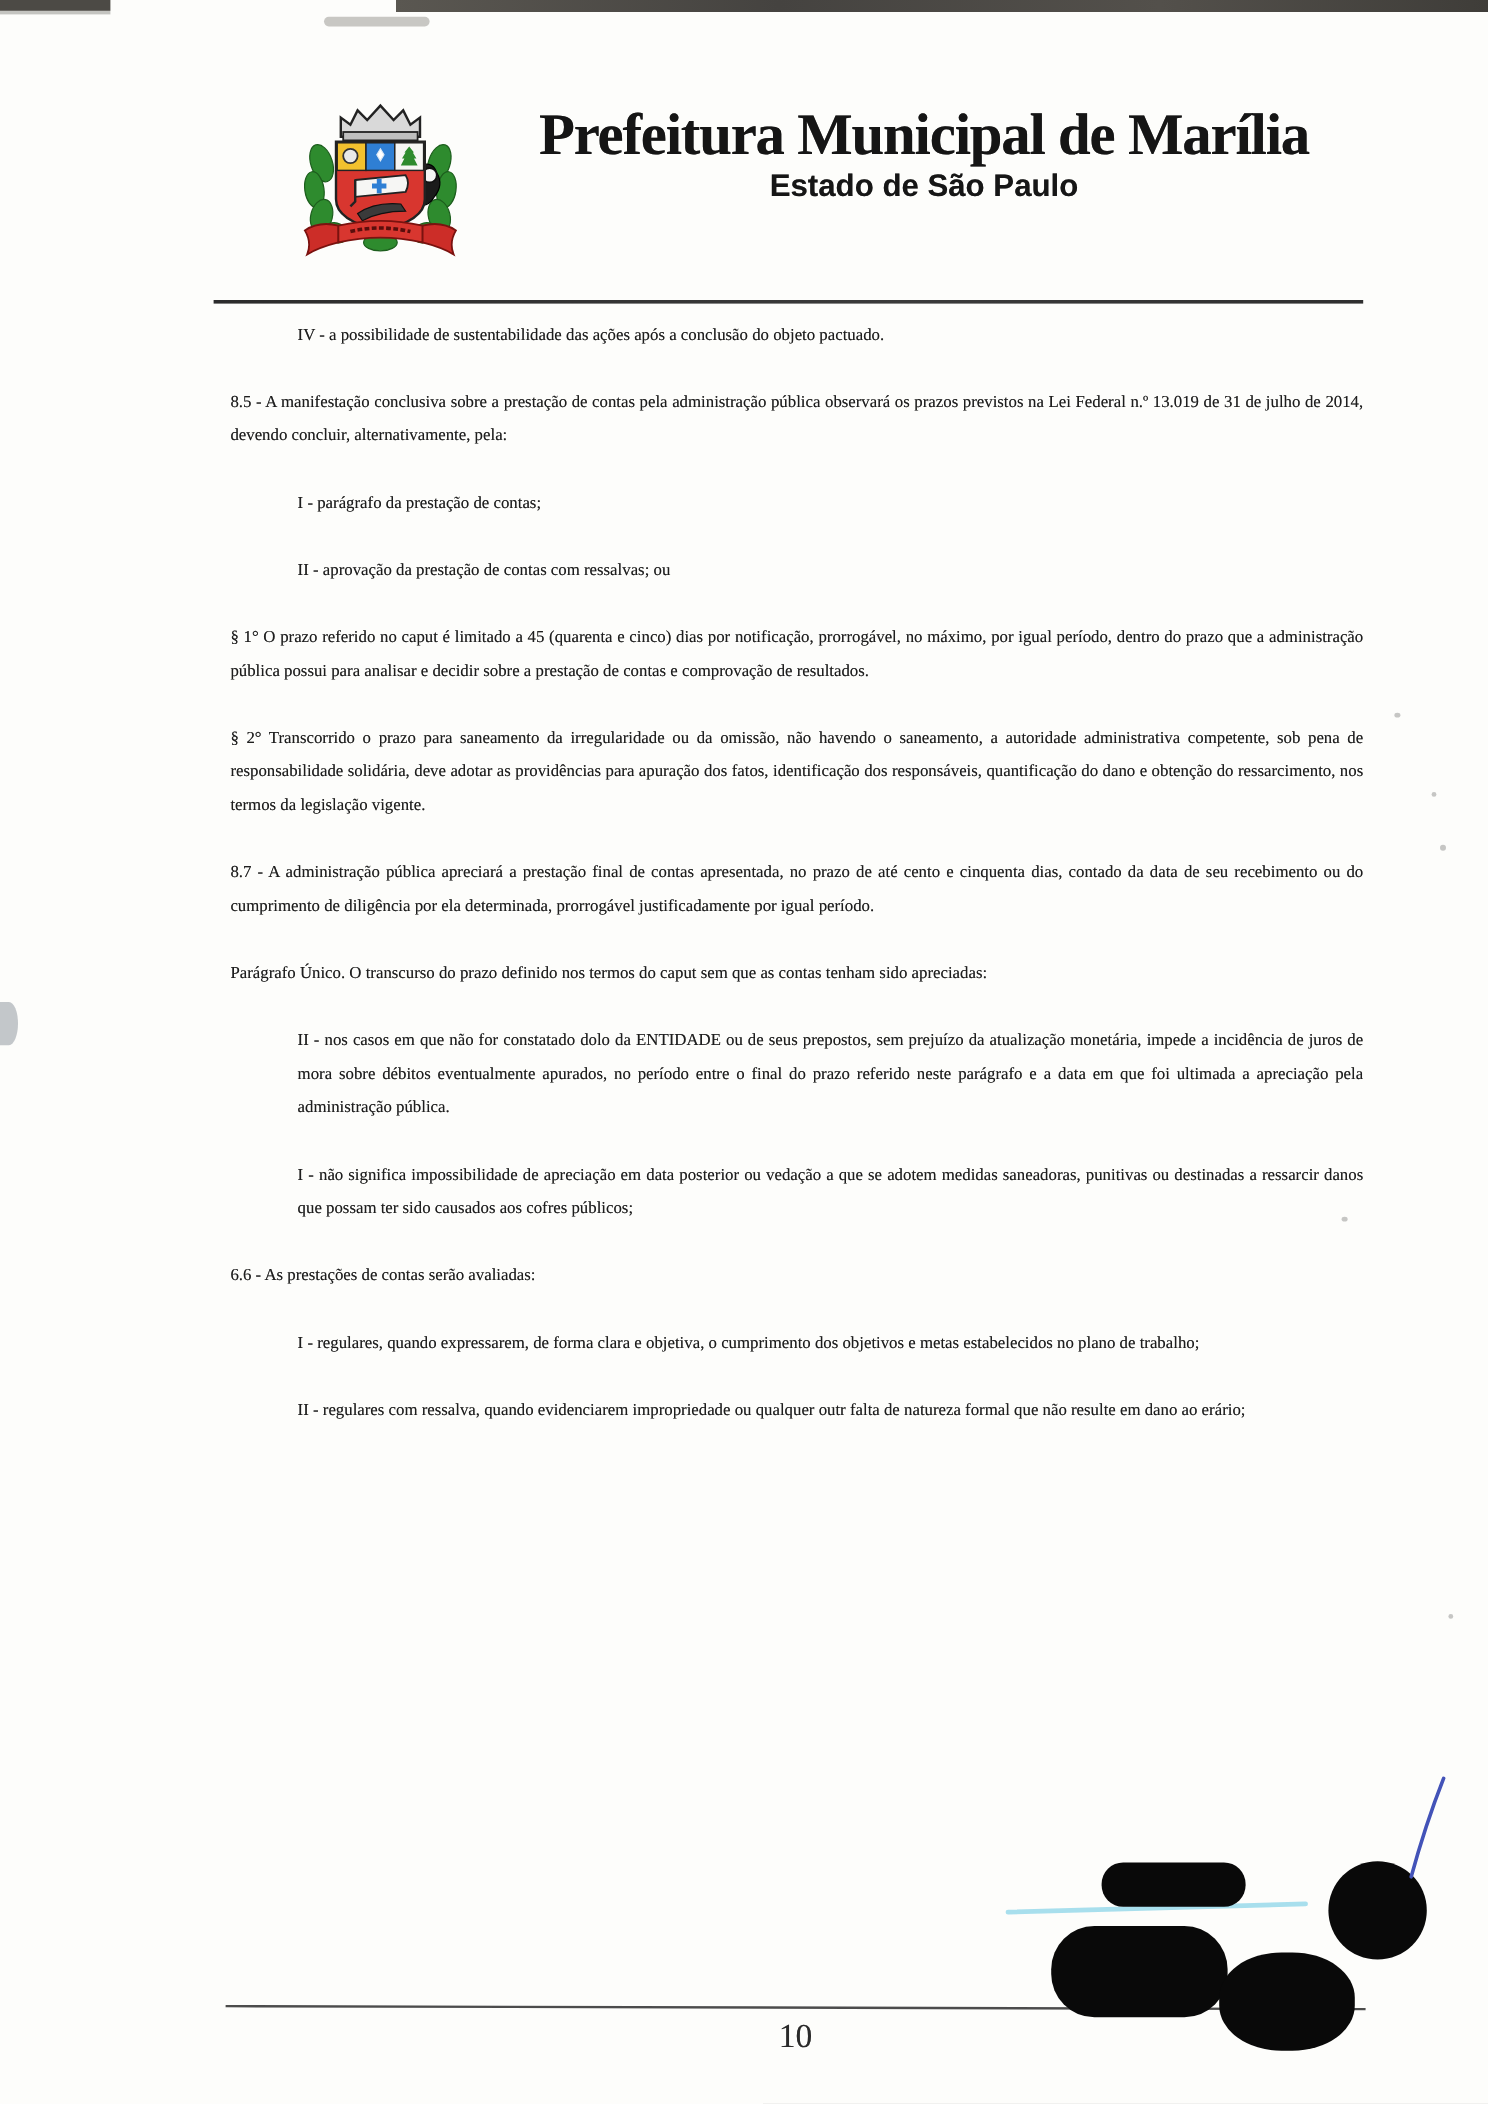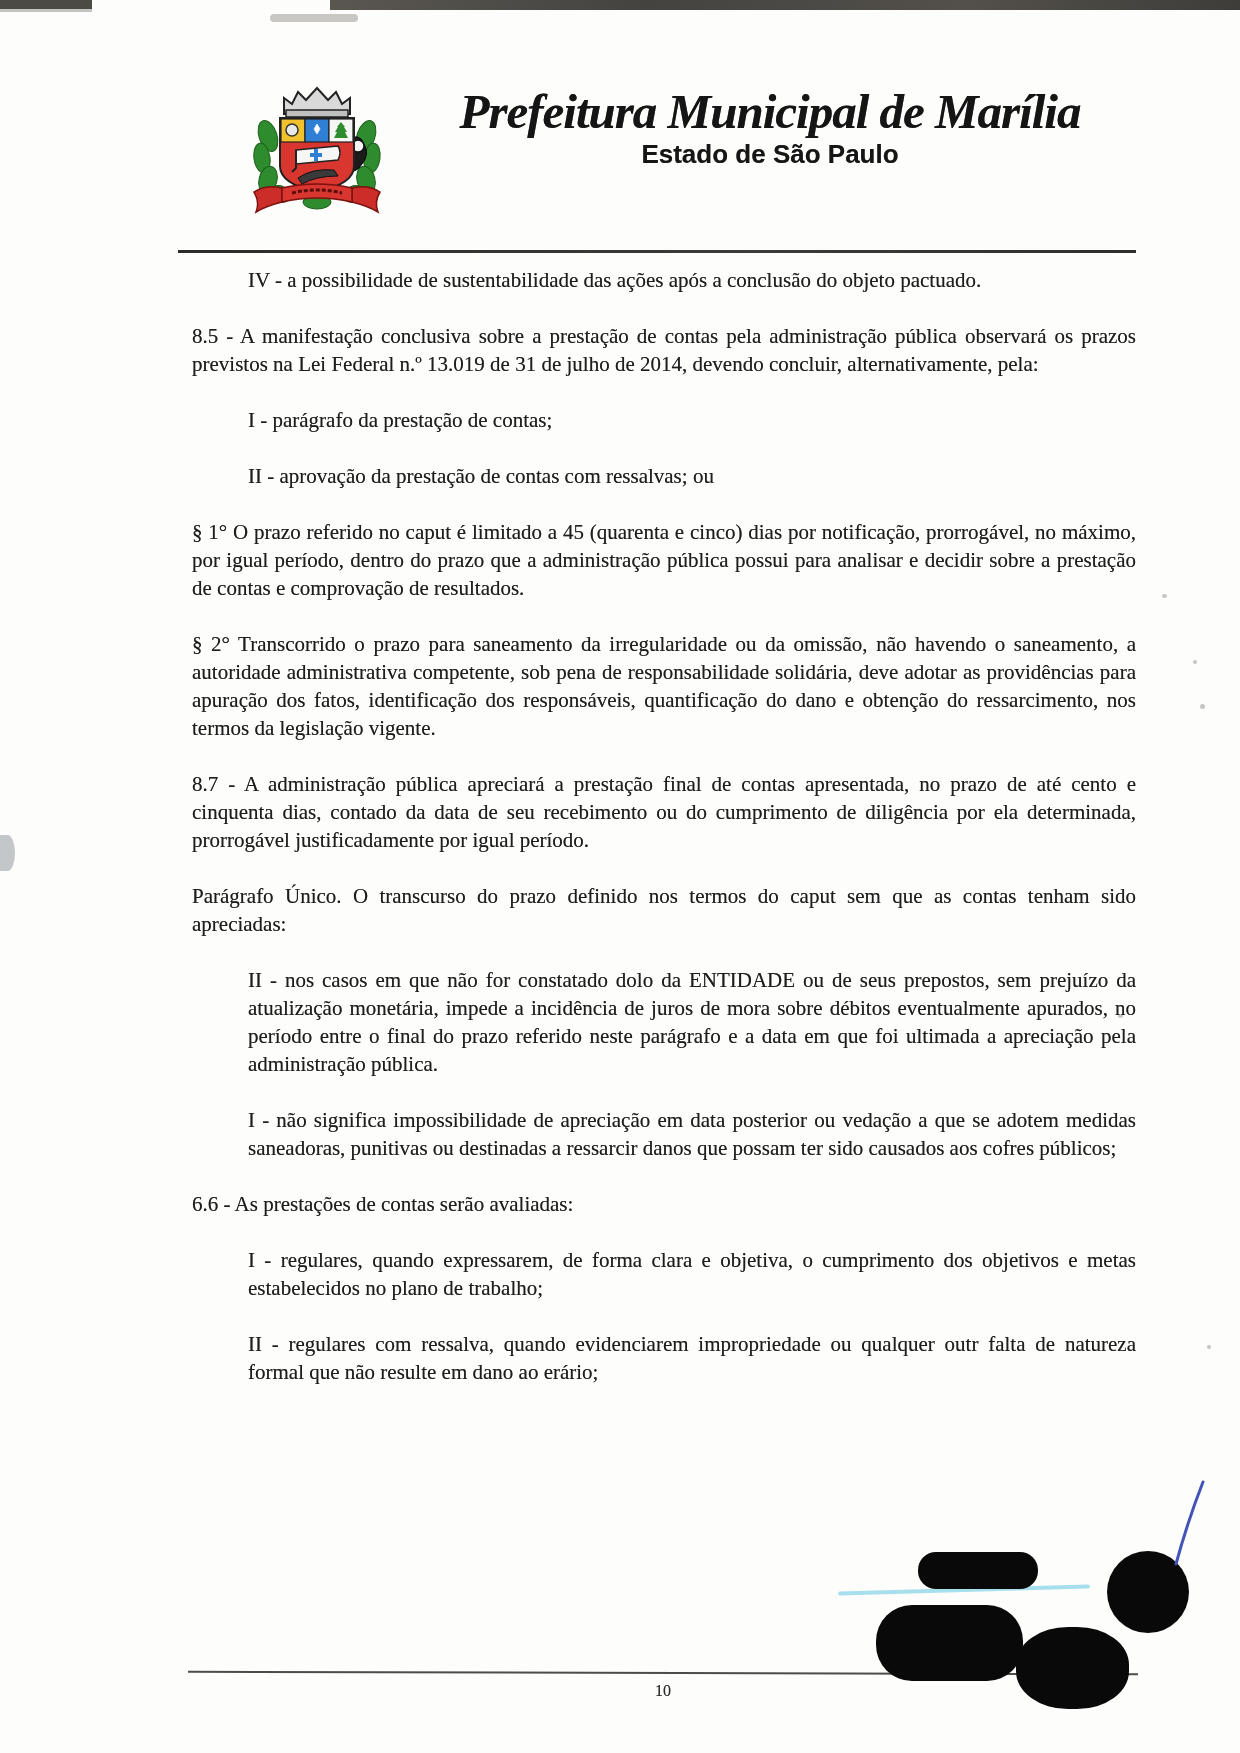--- a/index.html
+++ b/index.html
@@ -23,55 +23,55 @@
   .edge-smudge{position:absolute;left:0;top:835px;width:15px;height:36px;
     background:rgba(148,155,162,.55);border-radius:0 60% 60% 0;}
   .speck{position:absolute;background:rgba(95,95,95,.35);border-radius:50%;}
 
   
   .header{position:absolute;top:0;left:0;right:0;height:252px;}
   .crest{position:absolute;left:246px;top:84px;width:142px;height:134px;}
   .title{
     position:absolute;left:390px;top:84px;width:760px;
     text-align:center;
-    font-style:italic;font-weight:700;font-size:49px;line-height:56px;
+    font-weight:700;font-size:49px;line-height:56px;
     color:#151515;
     letter-spacing:-1px;
     text-shadow:0 0 .5px rgba(0,0,0,.6);
   }
   .subtitle{
     position:absolute;left:390px;top:139px;width:760px;
     text-align:center;
     font-family:"Liberation Sans","DejaVu Sans",sans-serif;
     font-weight:700;font-size:26px;color:#161616;
     text-shadow:0 0 .5px rgba(0,0,0,.5);
   }
   .header-rule{
     position:absolute;left:178px;top:250px;width:958px;height:3px;
     background:linear-gradient(90deg,#2c2c2c,#3b3b3b 60%,#2f2f2f);
   }
 
   
   .doc-body{
     position:absolute;left:192px;top:266px;width:944px;
-    font-size:21px;line-height:28px;
+    font-size:14px;line-height:28px;
     text-shadow:0 0 .4px rgba(20,20,20,.55);
   }
   .doc-body p{margin:0 0 28px 0;text-align:justify;}
   .doc-body p.indent{padding-left:56px;}
   .doc-body .b{font-weight:400;}
 
   
   .footer-rule{
     position:absolute;left:188px;top:1672px;width:950px;height:2px;
     background:#4c4c4c;transform:rotate(.15deg);
   }
   .page-number{
     position:absolute;left:188px;top:1682px;width:950px;
-    text-align:center;font-size:16px;color:#2a2a2a;
+    text-align:center;font-size:28px;color:#2a2a2a;
     text-shadow:0 0 .4px rgba(20,20,20,.5);
   }
 
   
   .redaction{position:absolute;background:#090909;}
   .pen-stroke{position:absolute;left:1170px;top:1480px;}
   .cyan-strike{position:absolute;height:4px;transform:rotate(-1.6deg);border-radius:2px;}
 </style>
 </head>
 <body>

